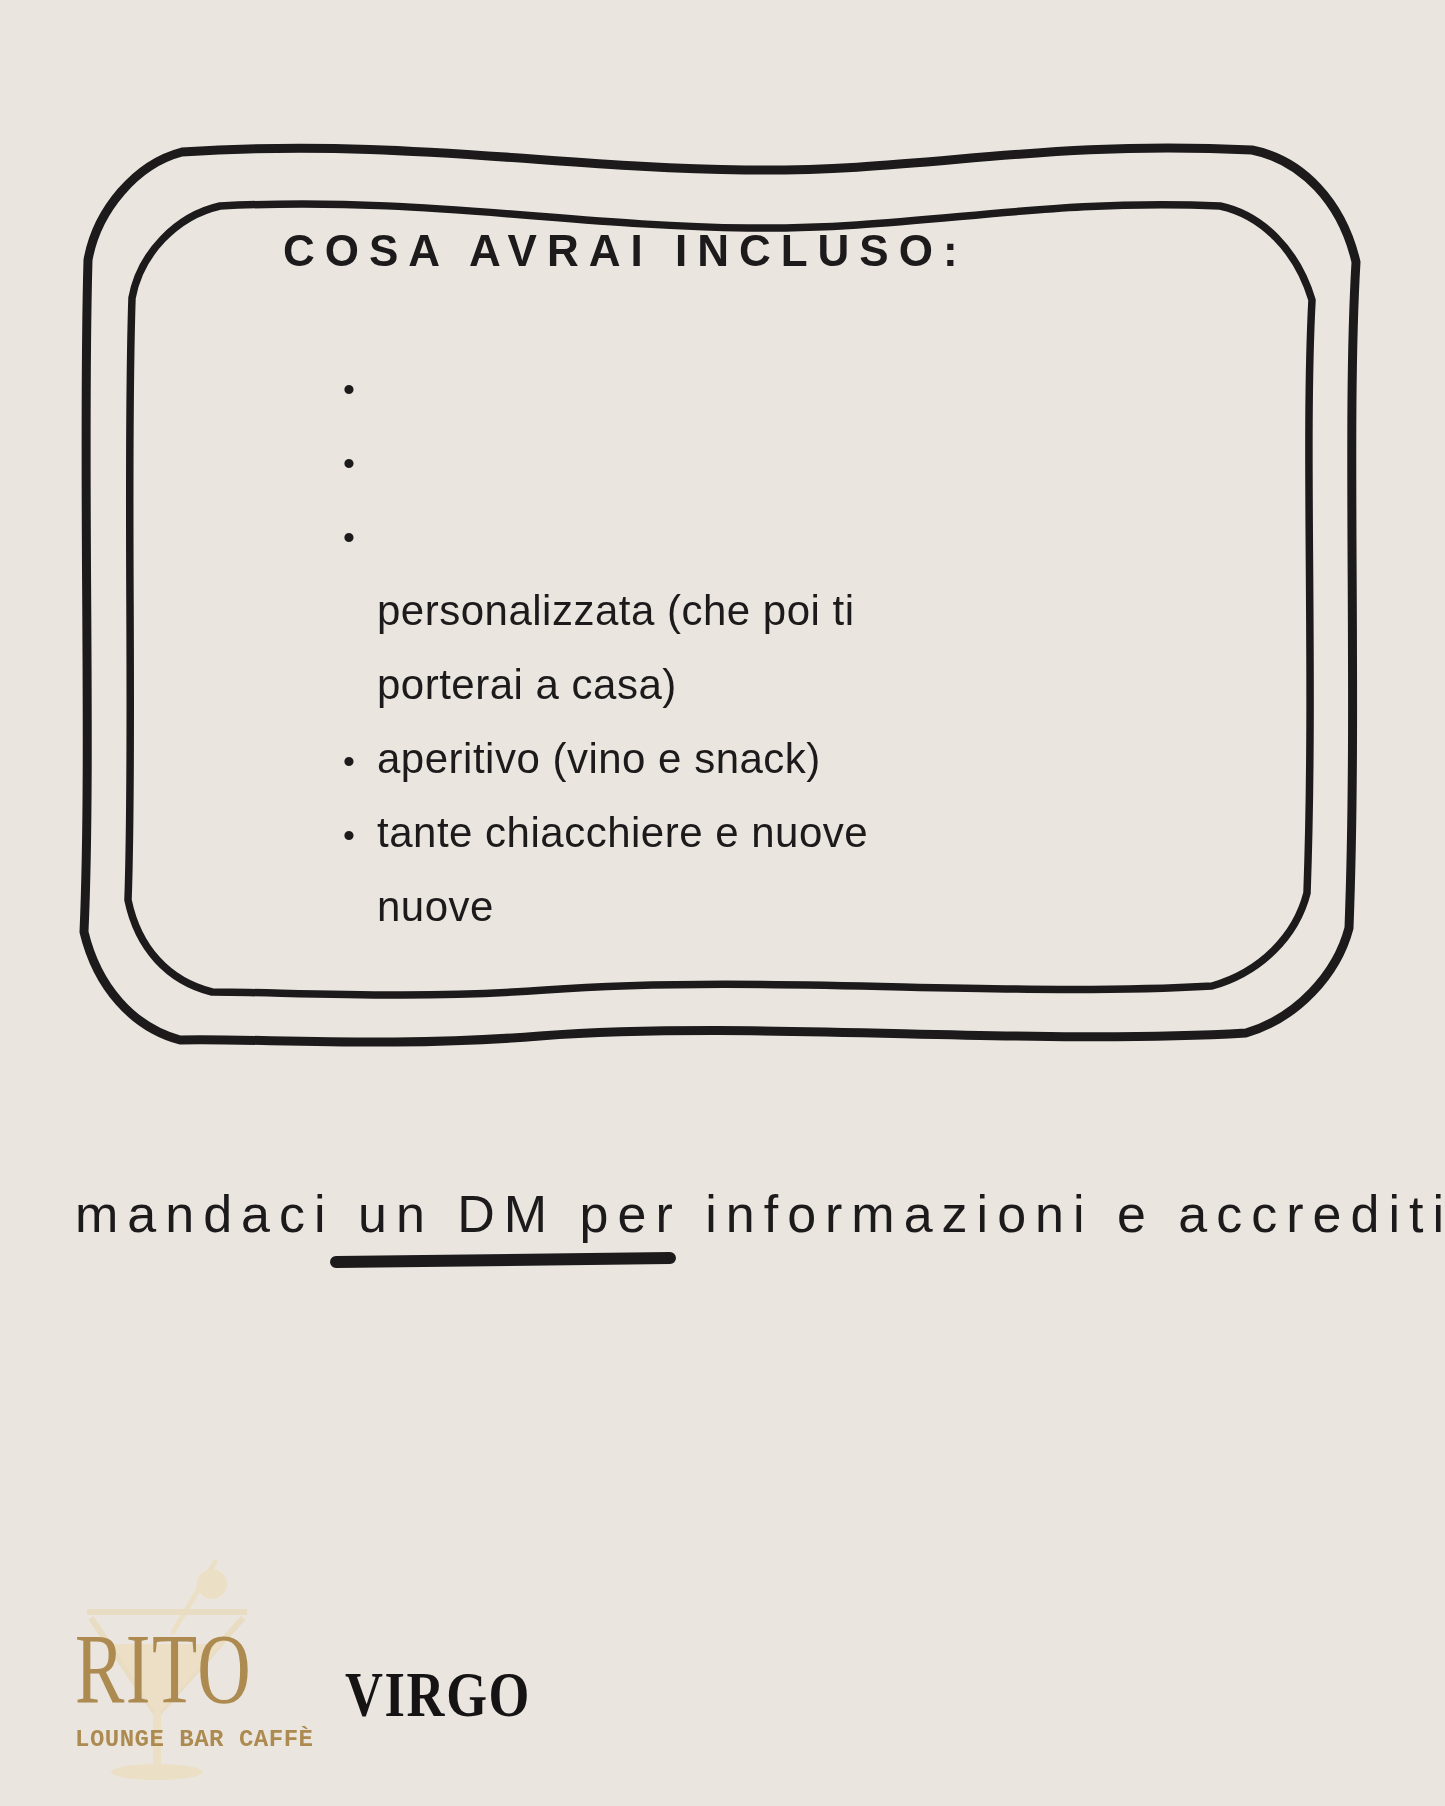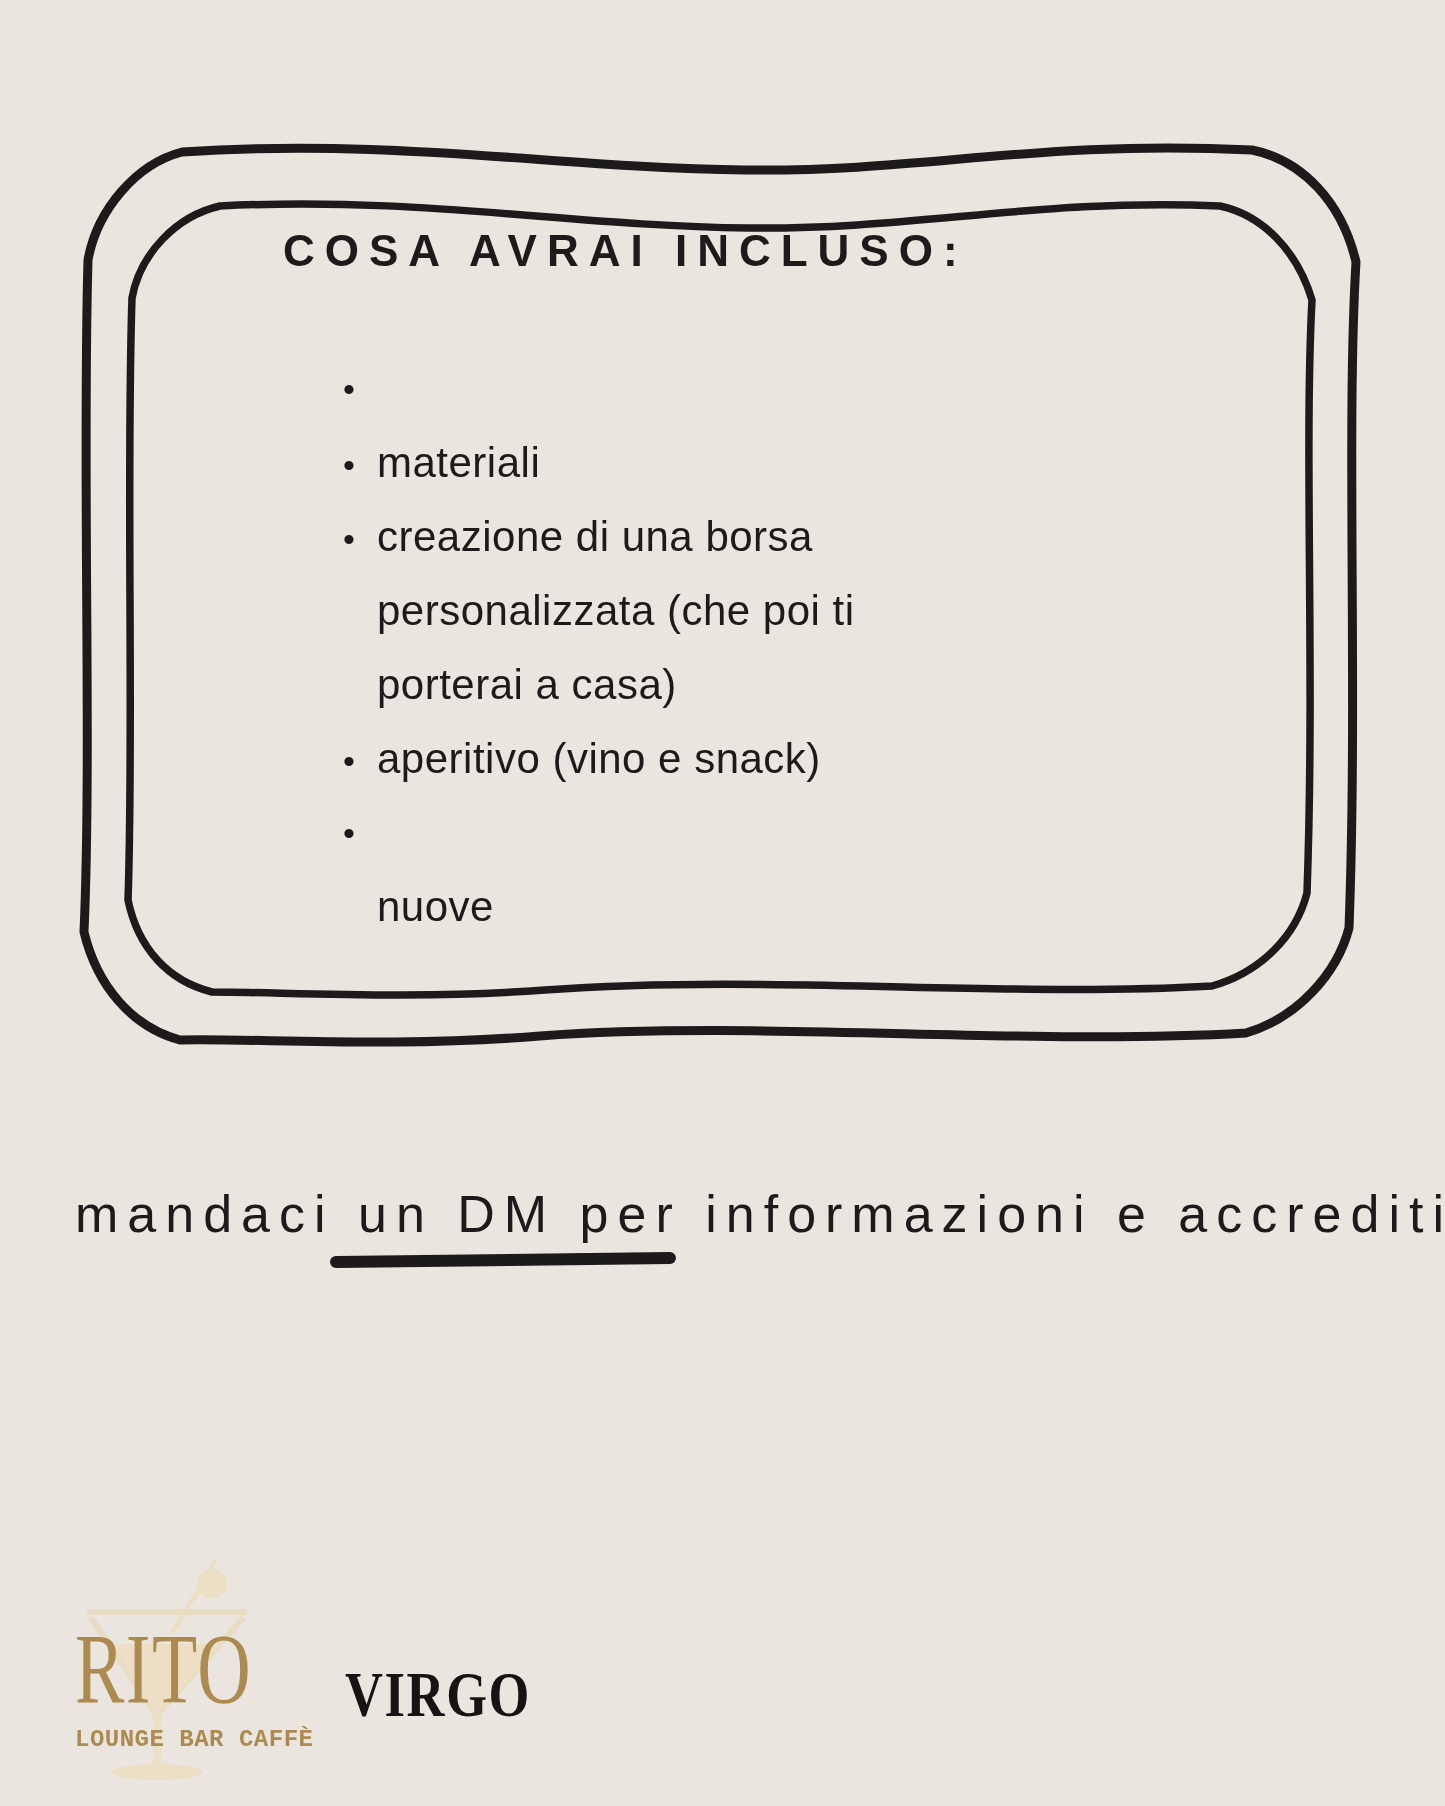--- a/index.html
+++ b/index.html
@@ -72,40 +72,39 @@
   </svg>
 
   <h1 class="title">COSA AVRAI INCLUSO:</h1>
 
   <div class="list" id="list">
       <div class="row">
         <span class="bullet">•</span>
       </div>
       <div class="row">
         <span class="bullet">•</span>
-        <span class="line-text">materiali</span>
       </div>
       <div class="row">
         <span class="bullet">•</span>
-        <span class="line-text">creazione di una borsa</span>
       </div>
       <div class="row">
         <span class="bullet"></span>
         <span class="line-text">personalizzata (che poi ti</span>
       </div>
       <div class="row">
         <span class="bullet"></span>
         <span class="line-text">porterai a casa)</span>
       </div>
       <div class="row">
         <span class="bullet">•</span>
         <span class="line-text">aperitivo (vino e snack)</span>
       </div>
       <div class="row">
         <span class="bullet">•</span>
+        <span class="line-text">tante chiacchiere e nuove</span>
       </div>
       <div class="row">
         <span class="bullet"></span>
         <span class="line-text">nuove</span>
       </div>
     </div>
 
   <div class="cta"><span>mandaci </span><span>un DM per</span><span> informazioni e accrediti</span></div>
   <div class="cta-underline"></div>
 

